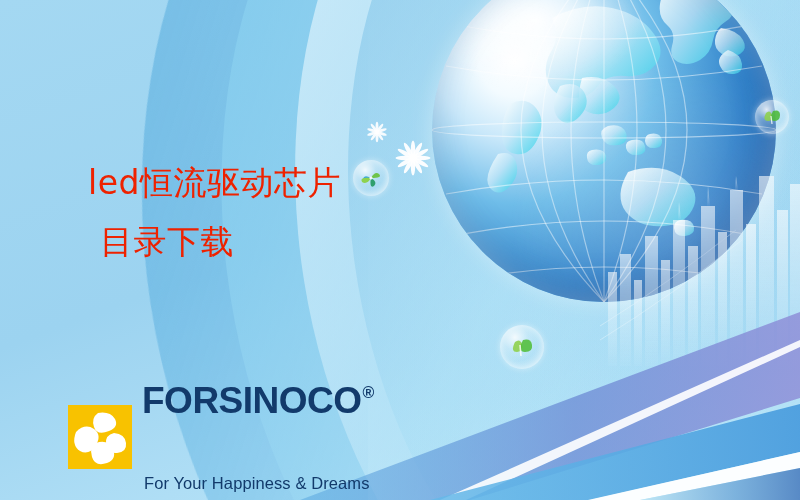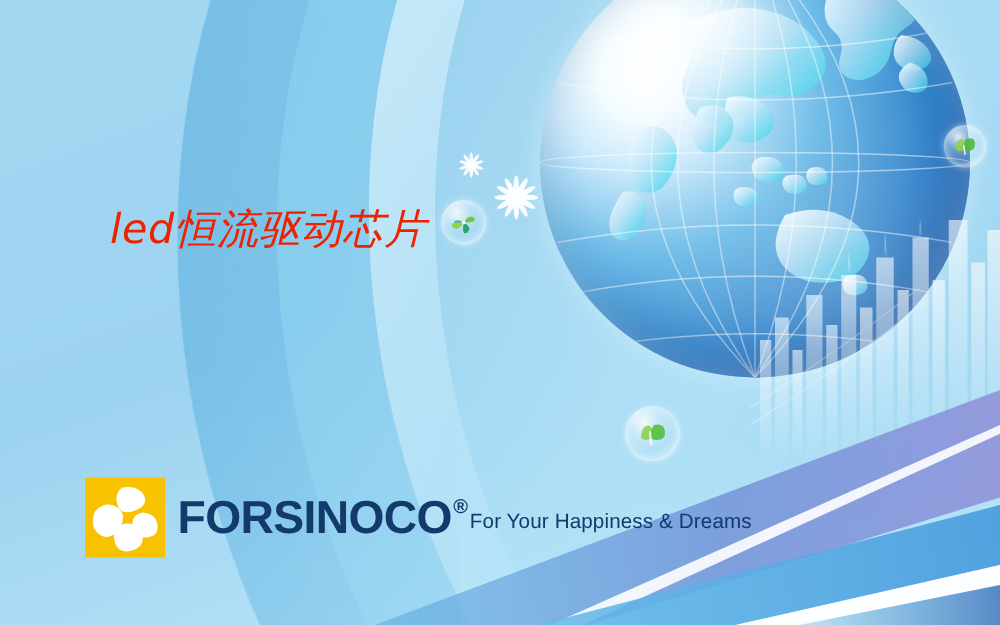--- a/index.html
+++ b/index.html
@@ -143,21 +143,21 @@
     left: 88px;
     top: 166px;
     width: 330px;
     color: #ee2200;
     font-size: 33px;
     line-height: 1.00;
     letter-spacing: 0.5px;
     font-family: "DejaVu Sans", "Liberation Sans", sans-serif;
     white-space: nowrap;
   }
-  .headline .line1 { display: block; font-style: italic; }
+  .headline .line1 { display: block; }
   .headline .line2 {
     display: block;
     margin-top: 26px;
     margin-left: 12px;
   }
 
   
   .logo-lockup {
     position: absolute;
     left: 68px;
@@ -166,21 +166,21 @@
     align-items: center;
     gap: 10px;
   }
   .logo-mark {
     width: 64px; height: 64px;
     background: #f8c200;
     flex: 0 0 auto;
     position: relative;
   }
   .logo-mark svg { position: absolute; inset: 0; }
-  .logo-text { display: flex; flex-direction: row; }
+  .logo-text { display: flex; flex-direction: column; gap: 41px; }
   .wordmark {
     display: flex;
     align-items: flex-start;
     color: #123a6b;
     font-weight: bold;
     font-size: 37px;
     letter-spacing: -0.5px;
     line-height: 1.02;
     font-family: "Liberation Sans", "DejaVu Sans", sans-serif;
   }
@@ -403,20 +403,21 @@
       <g transform="translate(17,17)">
         <path d="M-6 -4 q4 -4 6 2 q1 6 -4 6 q-6 0 -2 -8 Z" fill="#8fd04e" fill-opacity="0.9"></path>
         <path d="M1 -6 q7 -2 7 4 q0 6 -6 6 q-6 0 -1 -10 Z" fill="#4fba3c" fill-opacity="0.9"></path>
         <path d="M-1 -1 L0 7" stroke="#ffffff" stroke-opacity="0.8" stroke-width="1.3" fill="none"></path>
       </g>
     </svg>
   </div>
 
   <div class="headline">
     <span class="line1">led恒流驱动芯片</span>
+    <span class="line2">目录下载</span>
   </div>
 
   <div class="logo-lockup">
     <div class="logo-mark">
       <svg viewBox="0 0 64 64">
         <g fill="#ffffff">
           <path d="M30 8 q12 -2 17 6 q4 8 -6 12 q-12 5 -15 -4 q-3 -9 4 -14 Z"></path>
           <path d="M46 28 q11 1 12 10 q1 9 -9 10 q-10 1 -11 -9 q-1 -9 8 -11 Z"></path>
           <path d="M8 27 q9 -9 18 -3 q8 6 2 16 q-7 11 -16 6 q-9 -6 -4 -19 Z"></path>
           <path d="M28 38 q12 -4 17 6 q4 10 -6 14 q-12 4 -15 -6 q-3 -10 4 -14 Z"></path>

